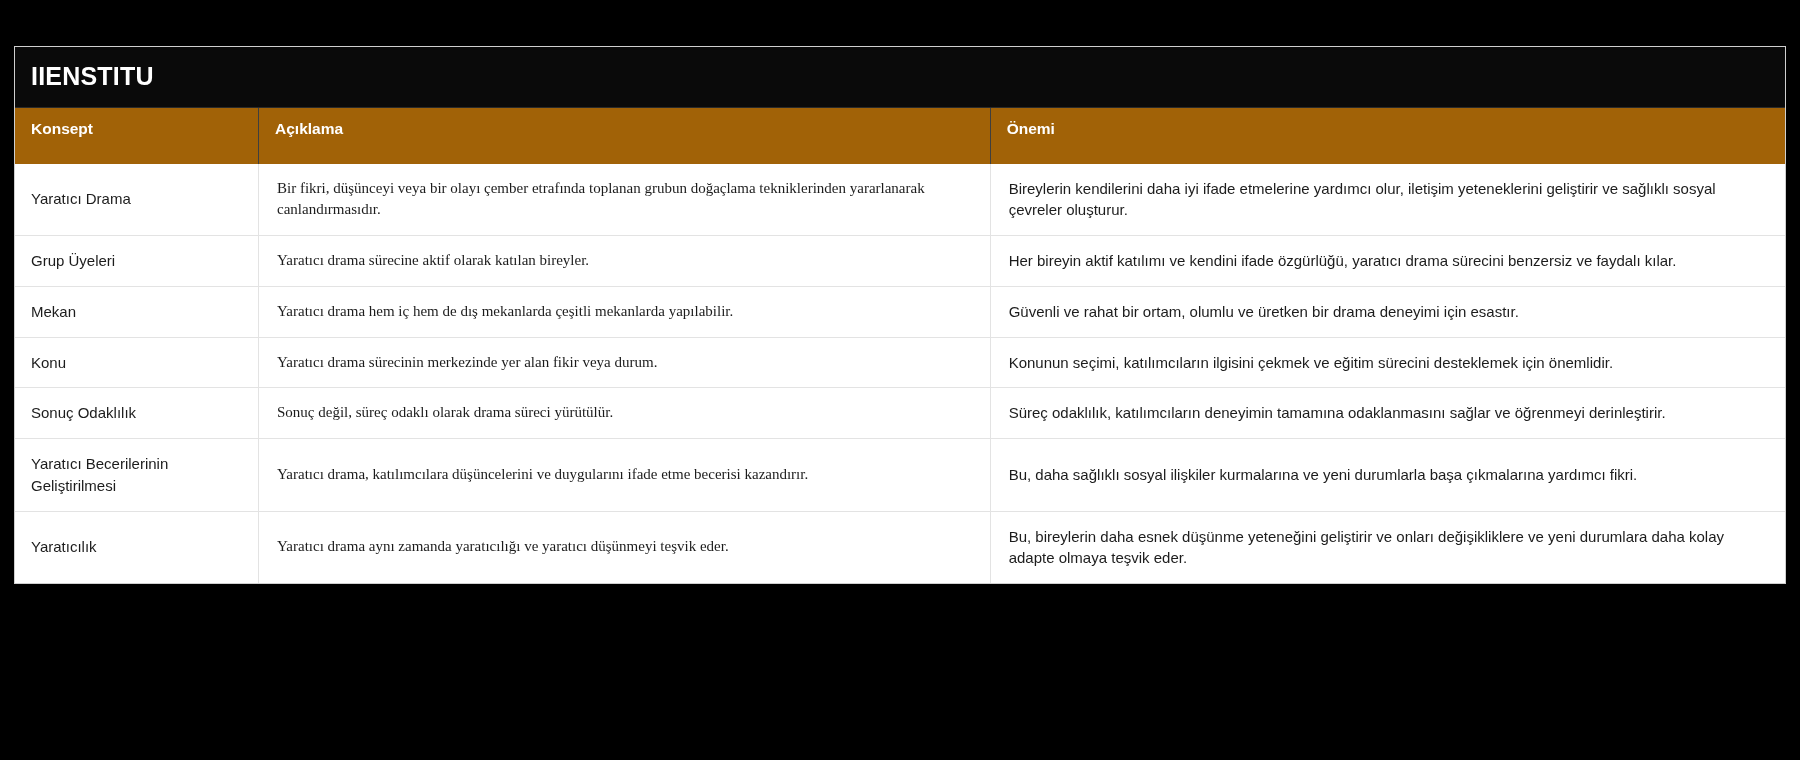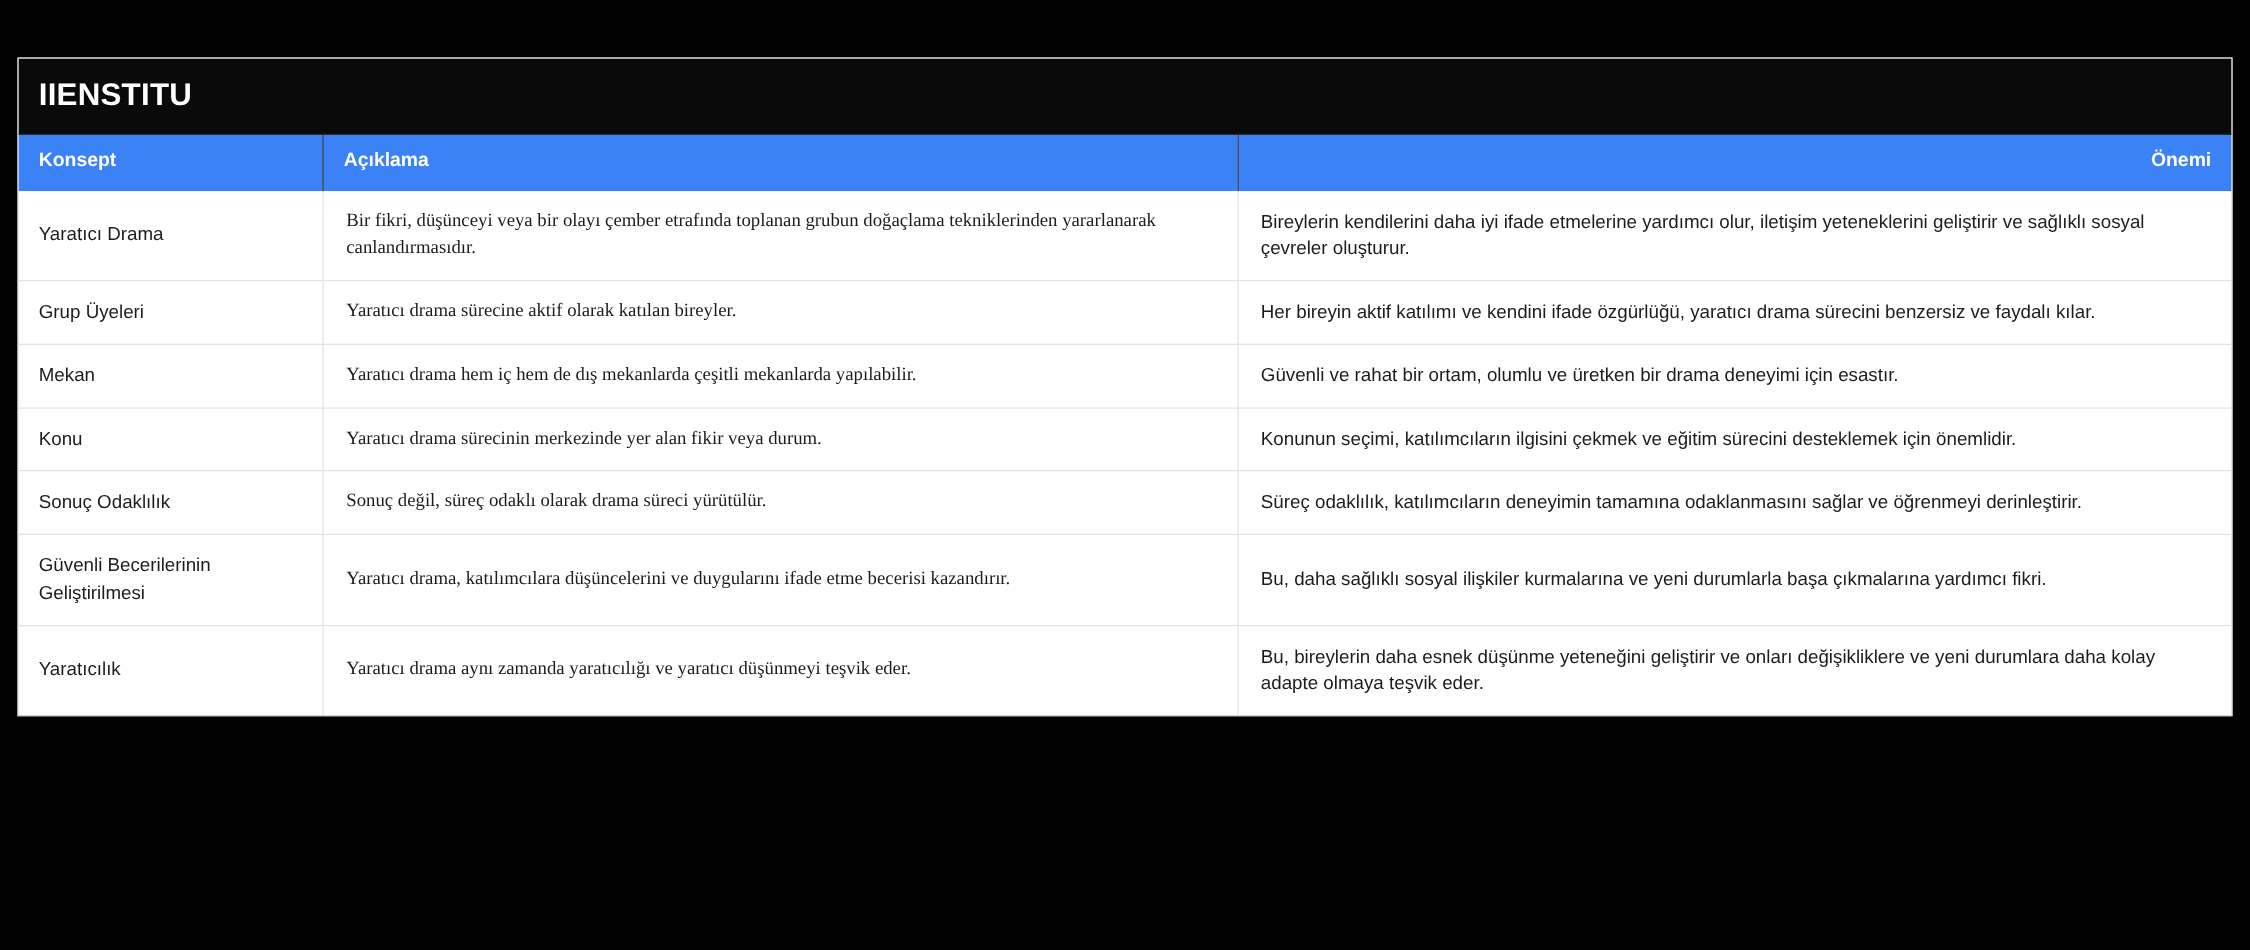--- a/index.html
+++ b/index.html
@@ -37,30 +37,30 @@
   }
   table.data {
     width: 100%;
     border-collapse: collapse;
     table-layout: fixed;
   }
   table.data col.c1 { width: 235px; }
   table.data col.c2 { width: 706px; }
   table.data col.c3 { width: 767px; }
   thead th {
-    background: #3b82f6;
+    background: #a16207;
     color: #ffffff;
     font-size: 15.5px;
     font-weight: bold;
     text-align: left;
-    padding: 12px 16px 15px 16px;
+    padding: 12px 16px 26px 16px;
     border-right: 1px solid #3f3f3f;
     vertical-align: middle;
   }
-  thead th:last-child { border-right: none; text-align: right; }
+  thead th:last-child { border-right: none; }
   tbody td {
     background: #ffffff;
     color: #1c1c1c;
     font-size: 15px;
     line-height: 1.45;
     padding: 14px 16px;
     border-bottom: 1px solid #e3e3e3;
     border-right: 1px solid #e3e3e3;
     vertical-align: middle;
   }
@@ -113,21 +113,21 @@
           <td class="col-konsept">Konu</td>
           <td class="col-aciklama">Yaratıcı drama sürecinin merkezinde yer alan fikir veya durum.</td>
           <td class="col-onemi">Konunun seçimi, katılımcıların ilgisini çekmek ve eğitim sürecini desteklemek için önemlidir.</td>
         </tr>
         <tr>
           <td class="col-konsept">Sonuç Odaklılık</td>
           <td class="col-aciklama">Sonuç değil, süreç odaklı olarak drama süreci yürütülür.</td>
           <td class="col-onemi">Süreç odaklılık, katılımcıların deneyimin tamamına odaklanmasını sağlar ve öğrenmeyi derinleştirir.</td>
         </tr>
         <tr>
-          <td class="col-konsept">Güvenli Becerilerinin Geliştirilmesi</td>
+          <td class="col-konsept">Yaratıcı Becerilerinin Geliştirilmesi</td>
           <td class="col-aciklama">Yaratıcı drama, katılımcılara düşüncelerini ve duygularını ifade etme becerisi kazandırır.</td>
           <td class="col-onemi">Bu, daha sağlıklı sosyal ilişkiler kurmalarına ve yeni durumlarla başa çıkmalarına yardımcı fikri.</td>
         </tr>
         <tr>
           <td class="col-konsept">Yaratıcılık</td>
           <td class="col-aciklama">Yaratıcı drama aynı zamanda yaratıcılığı ve yaratıcı düşünmeyi teşvik eder.</td>
           <td class="col-onemi">Bu, bireylerin daha esnek düşünme yeteneğini geliştirir ve onları değişikliklere ve yeni durumlara daha kolay adapte olmaya teşvik eder.</td>
         </tr>
       </tbody>
     </table>

